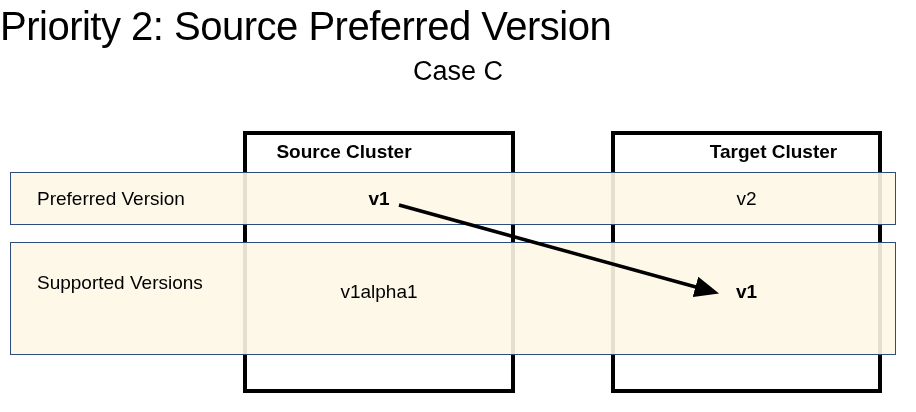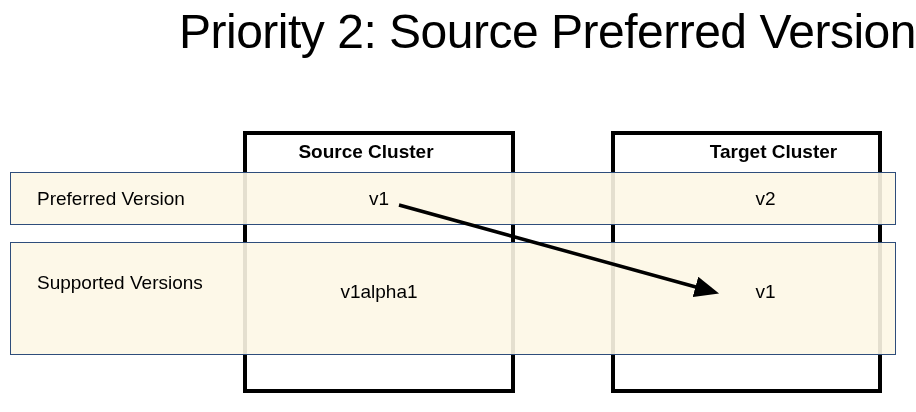--- a/index.html
+++ b/index.html
@@ -8,22 +8,22 @@
     width: 916px;
     height: 412px;
     background: #ffffff;
     overflow: hidden;
     font-family: "Liberation Sans", sans-serif;
     color: #000000;
   }
   .title {
     position: absolute;
     top: 4px; left: 0; width: 916px;
-    text-align: right;
-    font-size: 48px;
+    text-align: left;
+    font-size: 40px;
     font-weight: 400;
     letter-spacing: -0.5px;
     white-space: nowrap;
   }
   .subtitle {
     position: absolute;
     top: 56px; left: 0; width: 916px;
     text-align: center;
     font-size: 27px;
     font-weight: 400;
@@ -53,21 +53,21 @@
     position: absolute;
     top: 133px;
     height: 38px;
     display: flex;
     align-items: center;
     justify-content: center;
     font-size: 19px;
     font-weight: 700;
     z-index: 3;
   }
-  .col-header.src { left: 254px; width: 224px; }
+  .col-header.src { left: 232px; width: 224px; }
   .col-header.tgt { left: 611px; width: 325px; }
   .row-label {
     position: absolute;
     left: 21px;
     display: flex;
     align-items: center;
     font-size: 19px;
     z-index: 3;
     margin-left: 16px;
   }
@@ -75,38 +75,39 @@
   .row-label.r2 { top: 242px; height: 81px; }
   .cell {
     position: absolute;
     display: flex;
     align-items: center;
     justify-content: center;
     font-size: 19px;
     z-index: 3;
   }
   .cell.src { left: 243px; width: 272px; }
-  .cell.tgt { left: 630px; width: 271px; }
+  .cell.tgt { left: 611px; width: 271px; }
   .cell.r1 { top: 172px; height: 53px; }
   .cell.r2 { top: 242px; height: 100px; }
-  .cell.bold { font-weight: 400; }
+  .cell.bold { font-weight: 700; }
   .arrow-layer {
     position: absolute;
     top: 0; left: 0;
     width: 916px; height: 412px;
     z-index: 4;
     pointer-events: none;
   }
 </style>
 </head>
 <body>
 
 <div class="slide" style="--color-row_fill: rgba(253,247,230,0.9); --color-row_border: #2e4d7b; --color-box_border: #000000; --color-arrow: #000000; --color-text: #000000; --color-background: #ffffff;">
 
   <div class="title">Priority 2: Source Preferred Version</div>
+  <div class="subtitle">Case C</div>
 
   <div class="diagram">
 
     <div class="cluster-box source"></div>
     <div class="cluster-box target"></div>
 
     <div class="band r1"></div>
     <div class="band r2"></div>
 
     <div class="col-header src">Source Cluster</div>

